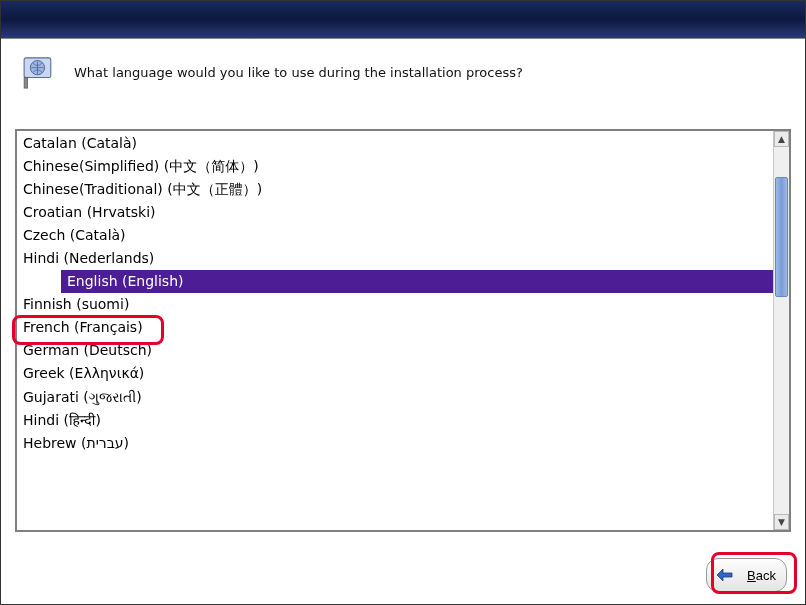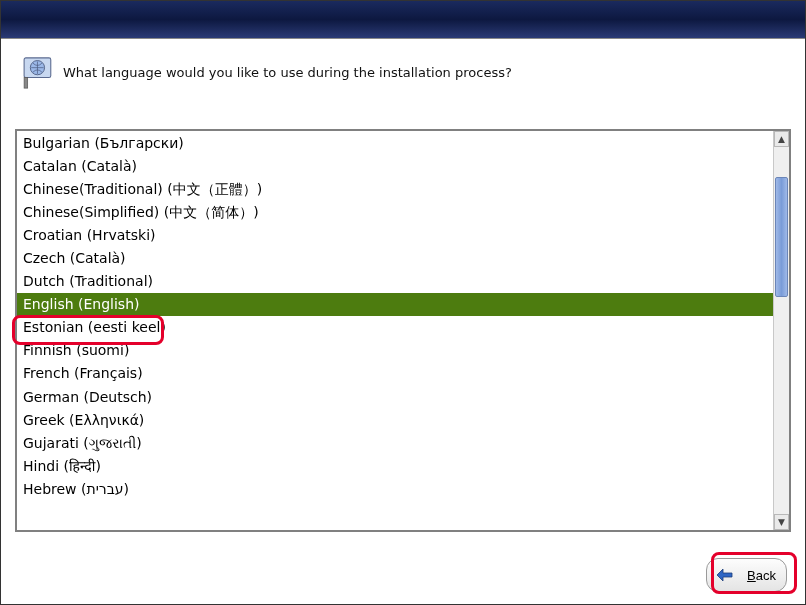--- a/index.html
+++ b/index.html
@@ -15,21 +15,21 @@
     }
     .header-bar {
       height: 38px;
       background: linear-gradient(to bottom, #1a2a5e 0%, #0d1840 50%, #2a3a75 100%);
       border-bottom: 1px solid #888;
     }
     .prompt-row {
       display: flex;
       align-items: center;
       padding: 18px 20px 10px 22px;
-      gap: 4px;
+      gap: 15px;
     }
     .flag-icon {
       width: 36px;
       height: 32px;
       flex: 0 0 auto;
     }
     .prompt-text {
       line-height: 1.35;
       color: #111;
     }
@@ -50,22 +50,23 @@
     }
     .lang-item {
       padding: 3.5px 6px;
       font-size: 14px;
       line-height: 1.15;
       color: #000;
       white-space: nowrap;
       cursor: default;
     }
     .lang-item.selected {
-      background: #4d7c0f;
+      background: #4c1d95;
       color: #fff;
+      margin-left: 44px;
     }
     .highlight-box {
       position: absolute;
       border: 3px solid #e4002b;
       border-radius: 8px;
       pointer-events: none;
     }
     .hl-english {
       left: 11px;
       top: 314px;
@@ -147,29 +148,27 @@
     <rect x="1" y="1" width="30" height="22" rx="2" fill="#c8d8f0" stroke="#5a6a90" stroke-width="1.2"></rect>
     <circle cx="16" cy="12" r="8" fill="#9bb8e8" stroke="#4a5a80" stroke-width="1"></circle>
     <path d="M9 12 h14 M16 5 v14 M11 7 q5 5 10 0 M11 17 q5 -5 10 0" stroke="#4a5a80" stroke-width="0.8" fill="none"></path>
     <rect x="1" y="23" width="4" height="12" fill="#888" stroke="#555" stroke-width="0.8"></rect>
   </svg>
   <div class="prompt-text">What language would you like to use during the installation process?</div>
 </div>
 
 <div class="list-frame">
   <div class="list-body" id="list-body">
-      <div class="lang-item">Bulgarian (Български)</div>
       <div class="lang-item">Catalan (Català)</div>
+      <div class="lang-item">Chinese(Simplified) (中文（简体）)</div>
       <div class="lang-item">Chinese(Traditional) (中文（正體）)</div>
-      <div class="lang-item">Chinese(Simplified) (中文（简体）)</div>
       <div class="lang-item">Croatian (Hrvatski)</div>
       <div class="lang-item">Czech (Català)</div>
-      <div class="lang-item">Dutch (Traditional)</div>
+      <div class="lang-item">Hindi (Nederlands)</div>
       <div class="lang-item selected">English (English)</div>
-      <div class="lang-item">Estonian (eesti keel)</div>
       <div class="lang-item">Finnish (suomi)</div>
       <div class="lang-item">French (Français)</div>
       <div class="lang-item">German (Deutsch)</div>
       <div class="lang-item">Greek (Ελληνικά)</div>
       <div class="lang-item">Gujarati (ગુજરાતી)</div>
       <div class="lang-item">Hindi (हिन्दी)</div>
       <div class="lang-item">Hebrew (עברית)</div>
     </div>
   <div class="scrollbar">
     <div class="sb-btn">▲</div>

